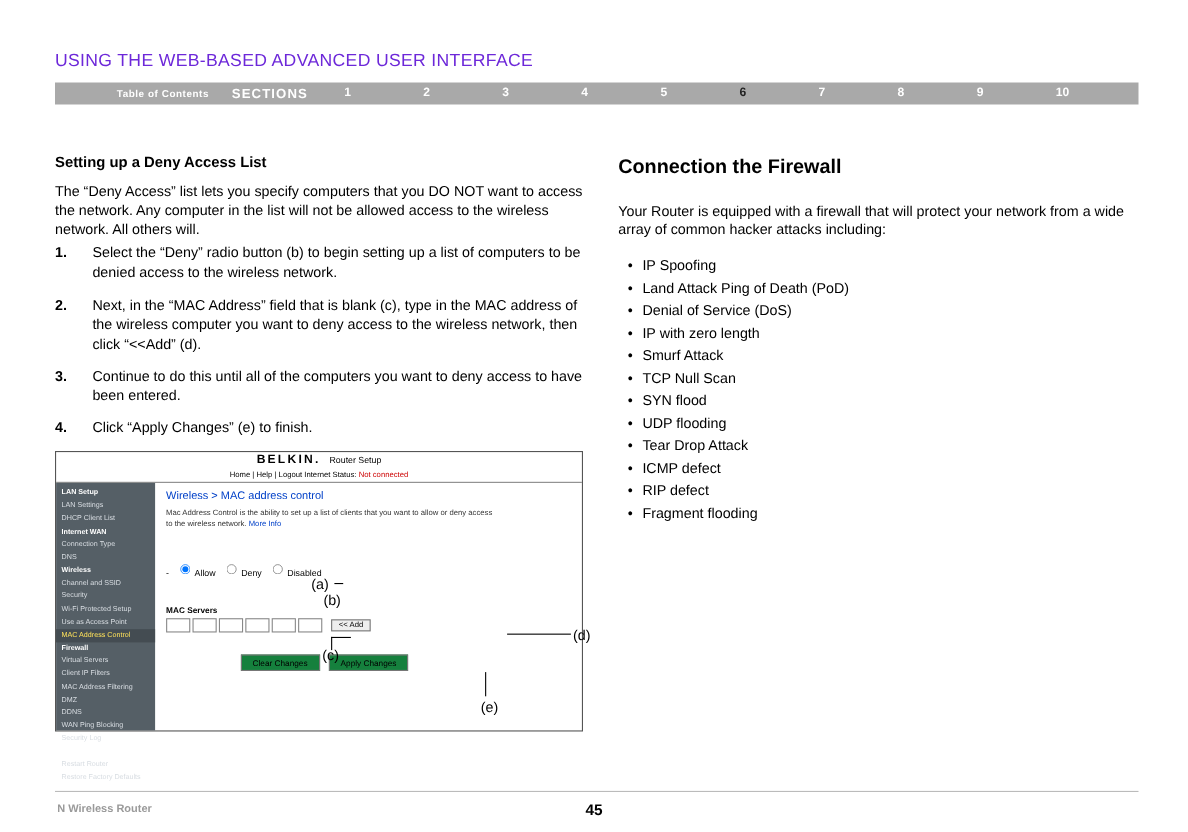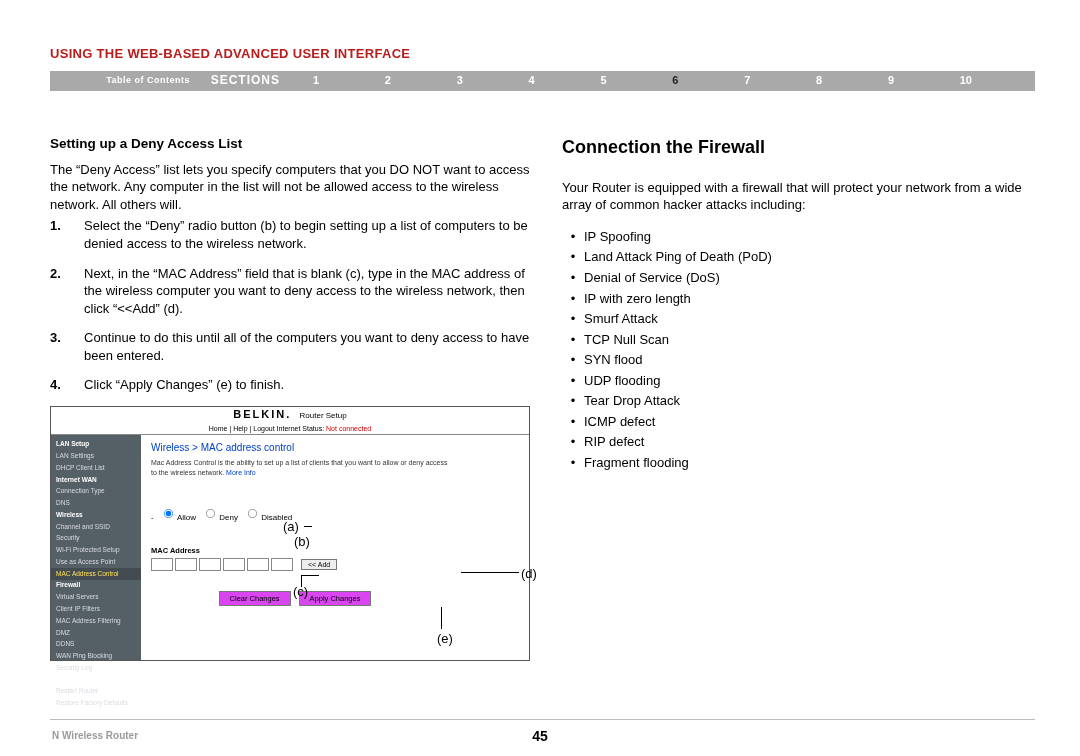--- a/index.html
+++ b/index.html
@@ -10,23 +10,23 @@
     height: 756px;
     position: relative;
     color: #000;
     font-size: 13px;
     line-height: 1.35;
   }
   .page {
     padding: 45px 45px 0 50px;
   }
   .page-title {
-    font-size: 13px;
-    font-weight: bold;
-    color: #b91c1c;
+    font-size: 16px;
+    font-weight: normal;
+    color: #6d28d9;
     letter-spacing: 0.3px;
     text-transform: uppercase;
     margin-bottom: 8px;
   }
   .nav-bar {
     background: #a9a9a9;
     height: 20px;
     display: flex;
     align-items: center;
     color: #fff;
@@ -118,21 +118,21 @@
   .breadcrumb { color: #0040c8; font-weight:normal; font-size:10px;}
   .desc { font-size:7px; color:#333; margin-top:4px; max-width:300px;}
   .desc a {color:#0040c8;}
   .radios { margin-top: 30px; font-size:8px;}
   .radios input { margin: 0 2px 0 6px; transform: scale(0.7);}
   .mac-label { font-size:7.5px; font-weight:bold; margin-top:22px;}
   .mac-row { display:flex; gap:2px; margin-top:2px; align-items:center;}
   .mac-row input[type=text] { width:22px; height:13px; border:1px solid #888; font-size:7px;}
   .btn-sm { font-size:7px; padding:1px 6px; border:1px solid #777; background:#eee; margin-left:6px;}
   .btns-row { margin-top: 20px; display:flex; gap:8px; justify-content:center; padding-right:80px;}
-  .btns-row button { font-size:7.5px; padding:2px 10px; border:1px solid #777; background:#d946ef;}
+  .btns-row button { font-size:7.5px; padding:2px 10px; border:1px solid #777; background:#15803d;}
 
   
   .callout { position:absolute; font-size:13px; color:#000; }
   .callout.a { left:142px; top:83px; }
   .callout.b { left:153px; top:98px; }
   .callout.d { left:380px; top:130px; }
   .callout.c { left:152px; top:148px; }
   .callout.e { left:296px; top:195px; }
   .co-line { position:absolute; background:#000; }
   .co-line.la { left:163px; top:91px; width:8px; height:1px;}
@@ -250,21 +250,21 @@
             <div class="breadcrumb">Wireless &gt; MAC address control</div>
             <div class="desc">
               <span>Mac Address Control is the ability to set up a list of clients that you want to allow or deny access to the wireless network. </span><a>More Info</a>
             </div>
             <div class="radios">
               <span>- </span>
               <input type="radio" checked="" style=""><span>Allow</span>
               <input type="radio" style=""><span>Deny</span>
               <input type="radio" style=""><span>Disabled</span>
             </div>
-            <div class="mac-label">MAC Address</div>
+            <div class="mac-label">MAC Servers</div>
             <div class="mac-row">
               <input type="text" style="">
               <input type="text" style="">
               <input type="text" style="">
               <input type="text" style="">
               <input type="text" style="">
               <input type="text" style="">
               <button class="btn-sm">&lt;&lt; Add</button>
             </div>
             <div class="btns-row">

